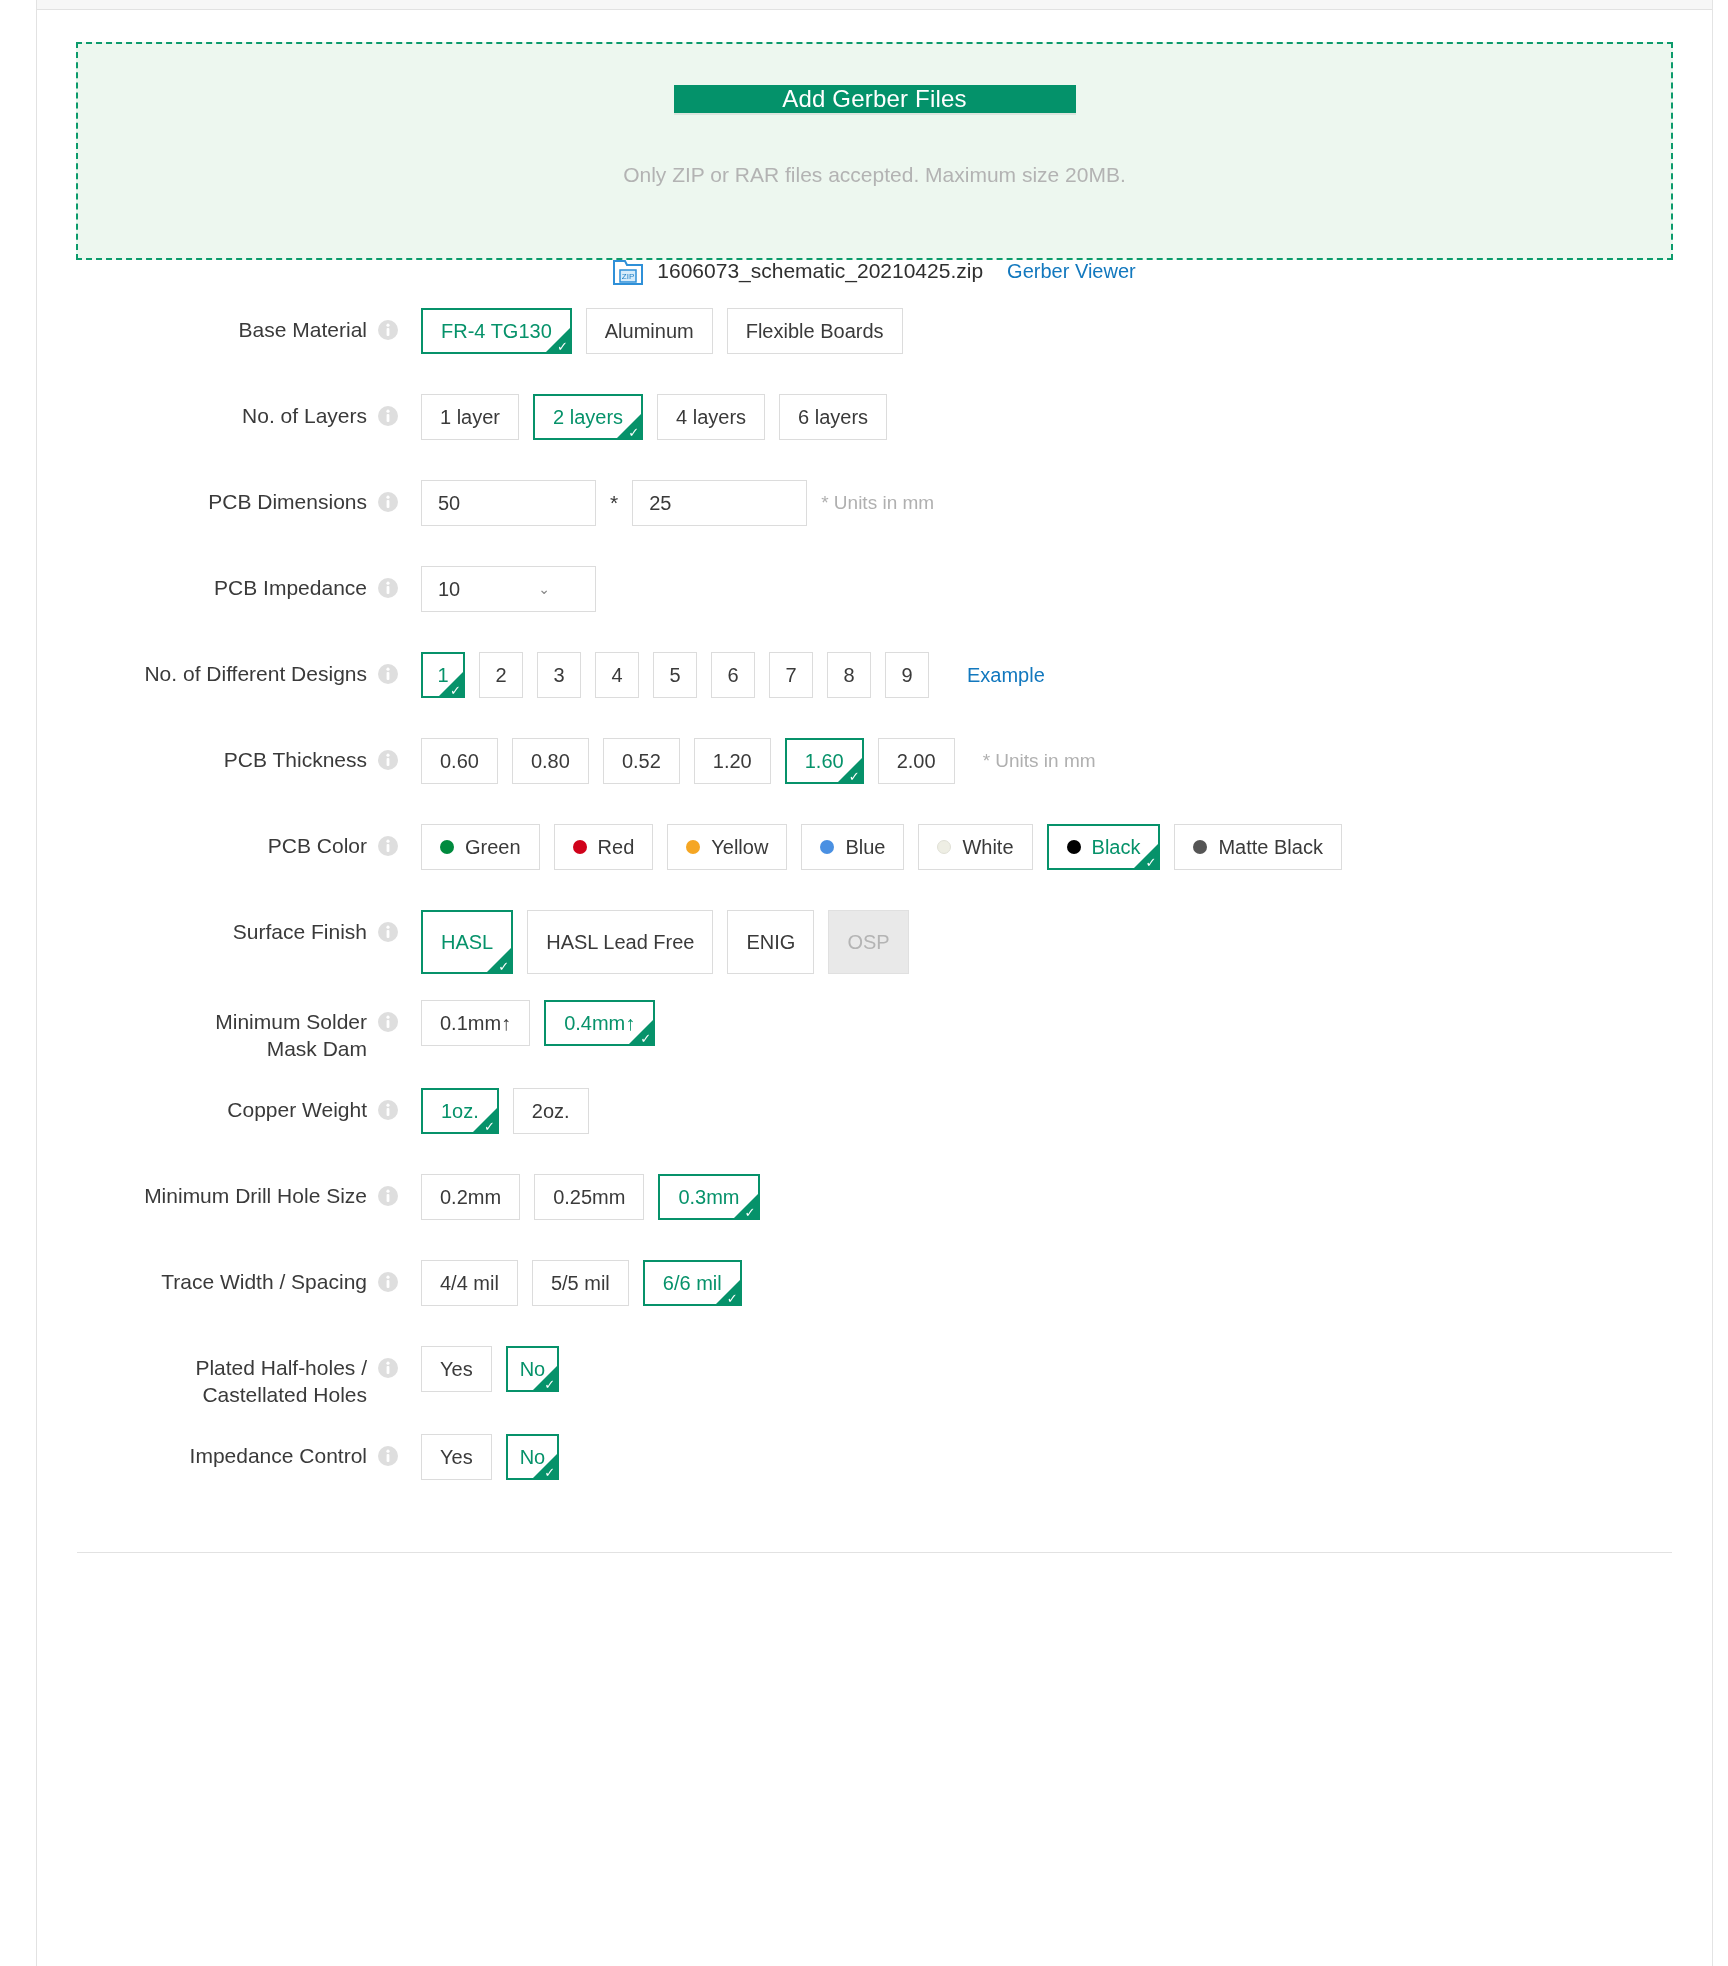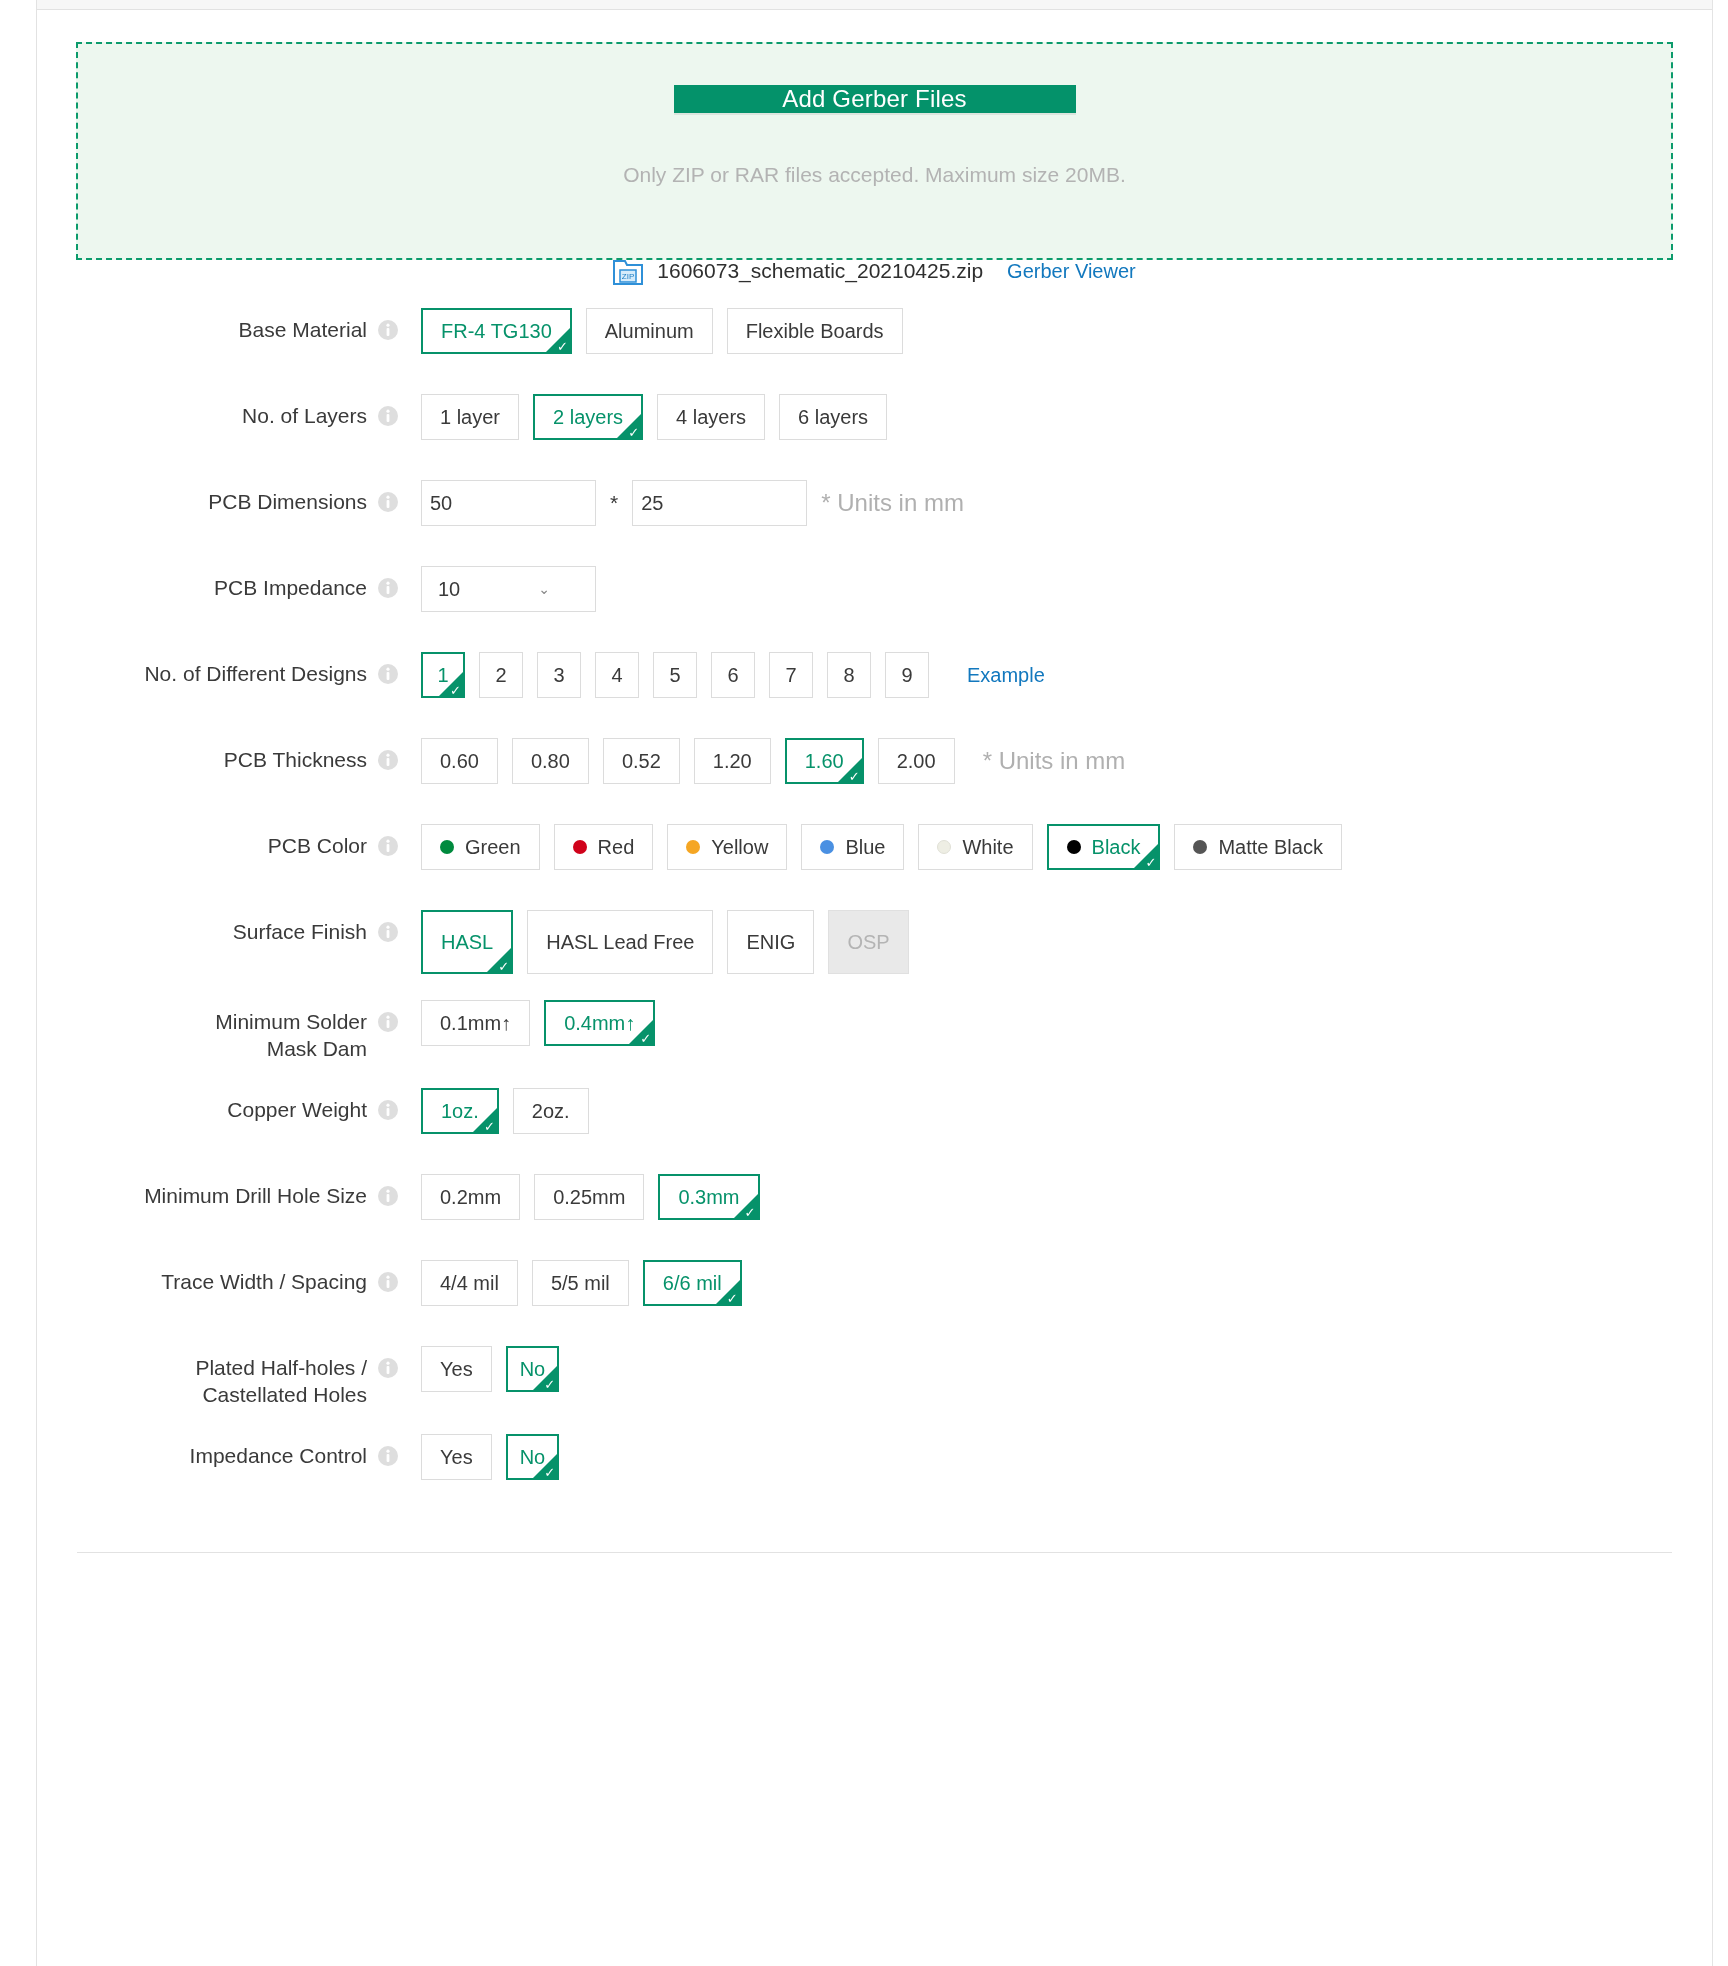--- a/index.html
+++ b/index.html
@@ -193,31 +193,31 @@
 
   
   .txt-input {
     width: 175px;
     height: 46px;
     border: 1px solid #dcdcdc;
     background: #fff;
     font-size: 20px;
     color: #3a3a3a;
     font-family: "Liberation Sans", sans-serif;
-    padding: 0 8px;
+    padding: 0 16px;
     outline: none;
   }
   .dim-star {
     margin: 0 14px;
     font-size: 21px;
     color: #3a3a3a;
   }
   .units-note {
     margin-left: 14px;
-    font-size: 24px;
+    font-size: 19px;
     color: #b0b0b0;
   }
 
   
   .sel-wrap {
     position: relative;
     width: 175px; height: 46px;
   }
   .sel {
     width: 175px; height: 46px;

